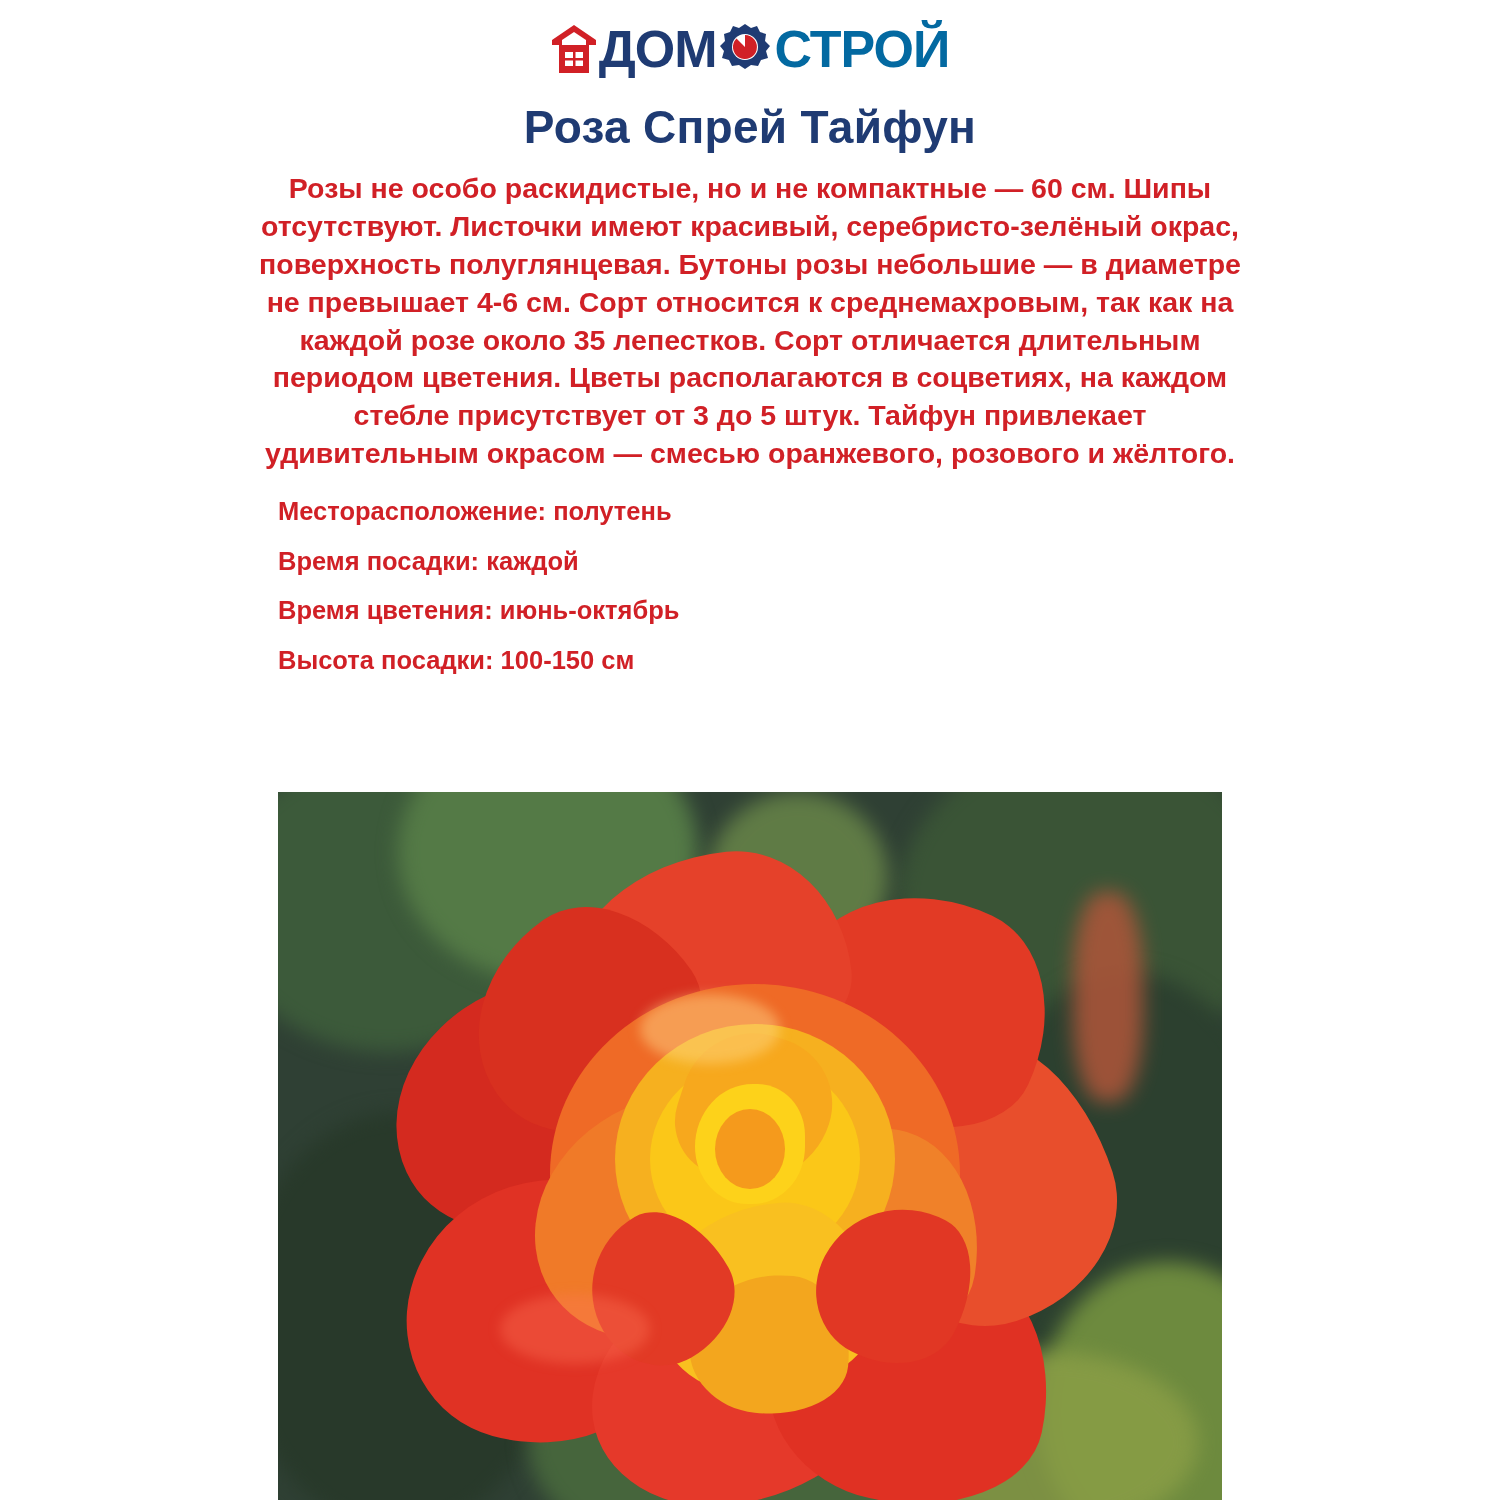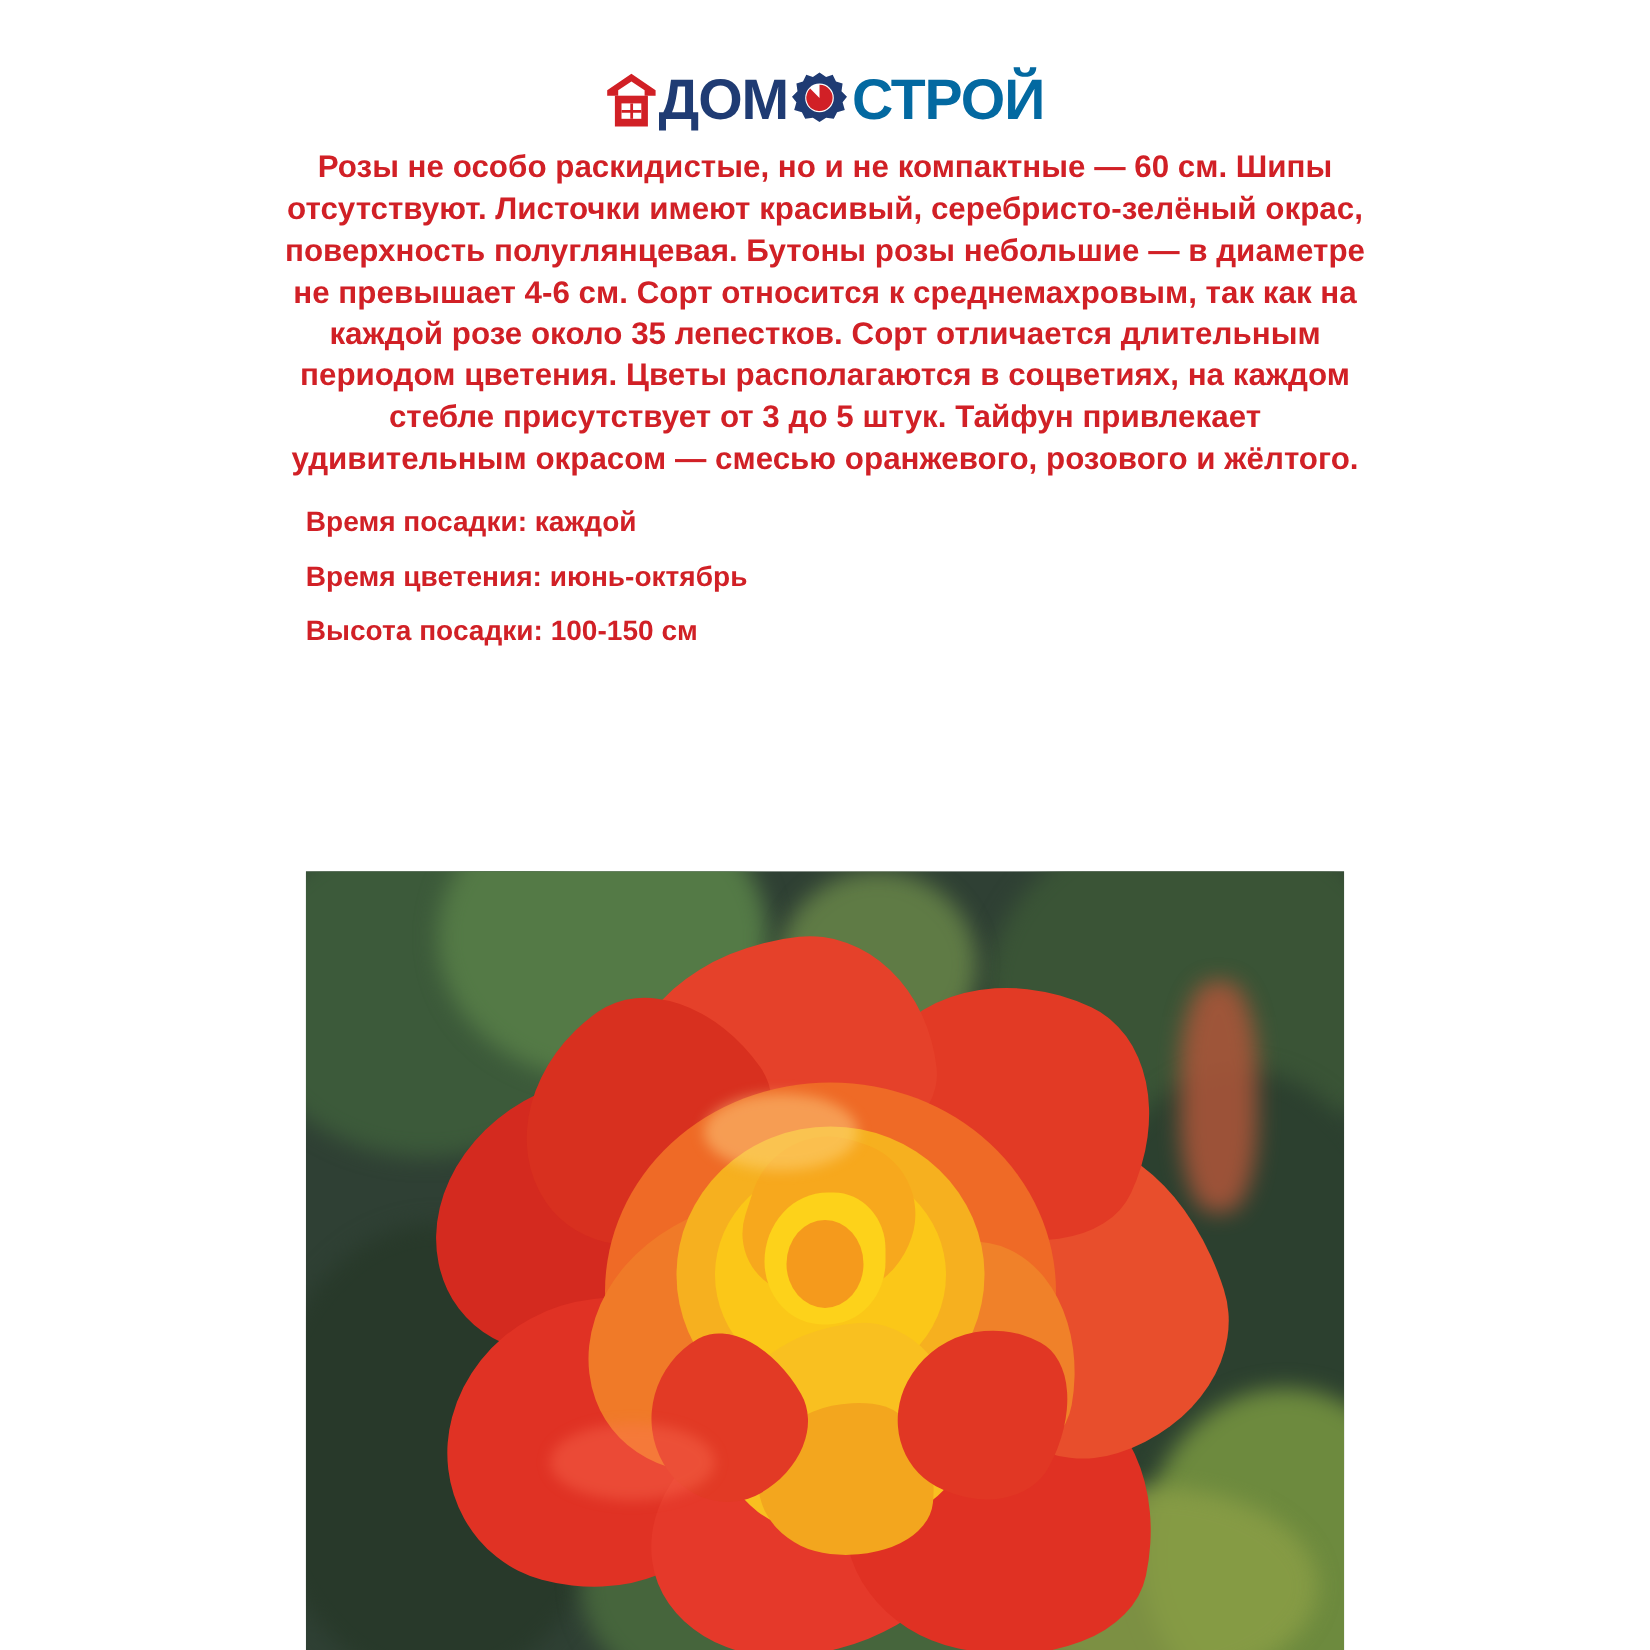--- a/index.html
+++ b/index.html
@@ -18,21 +18,21 @@
     width: 1500px;
     height: 1500px;
     background: #ffffff;
     box-sizing: border-box;
   }
   
   .logo-row {
     display: flex;
     justify-content: center;
     align-items: flex-start;
-    padding-top: 64px;
+    padding-top: 22px;
   }
   .logo {
     display: flex;
     align-items: center;
     gap: 0px;
     font-weight: bold;
     font-size: 52px;
     letter-spacing: -1px;
     line-height: 1;
   }
@@ -152,24 +152,29 @@
             <path d="M27 2 L33 6 L39 4 L42 10 L48 12 L47 19 L52 24 L48 29 L50 36 L43 38 L40 44 L33 43 L27 47 L21 43 L14 44 L11 38 L4 36 L6 29 L2 24 L7 19 L6 12 L12 10 L15 4 L21 6 Z"></path>
           </g>
           <circle cx="27" cy="25" r="13" fill="#ffffff"></circle>
           <path d="M27 13 a12 12 0 1 1 -8.5 3.5 L27 25 Z" fill="#d12026"></path>
         </svg>
       </span>
       <span class="logo-stroy">СТРОЙ</span>
     </div>
   </div>
 
+  <h1 class="title">Роза Спрей Тайфун</h1>
 
   <p class="description">Розы не особо раскидистые, но и не компактные — 60 см. Шипы отсутствуют. Листочки имеют красивый, серебристо-зелёный окрас, поверхность полуглянцевая. Бутоны розы небольшие — в диаметре не превышает 4-6 см. Сорт относится к среднемахровым, так как на каждой розе около 35 лепестков. Сорт отличается длительным периодом цветения. Цветы располагаются в соцветиях, на каждом стебле присутствует от 3 до 5 штук. Тайфун привлекает удивительным окрасом — смесью оранжевого, розового и жёлтого.</p>
 
   <div class="specs">
+    <div class="spec-row">
+      <span class="spec-label">Месторасположение:</span>
+      <span class="spec-value"> полутень</span>
+    </div>
     <div class="spec-row">
       <span class="spec-label">Время посадки:</span>
       <span class="spec-value"> каждой</span>
     </div>
     <div class="spec-row">
       <span class="spec-label">Время цветения:</span>
       <span class="spec-value"> июнь-октябрь</span>
     </div>
     <div class="spec-row">
       <span class="spec-label">Высота посадки:</span>

